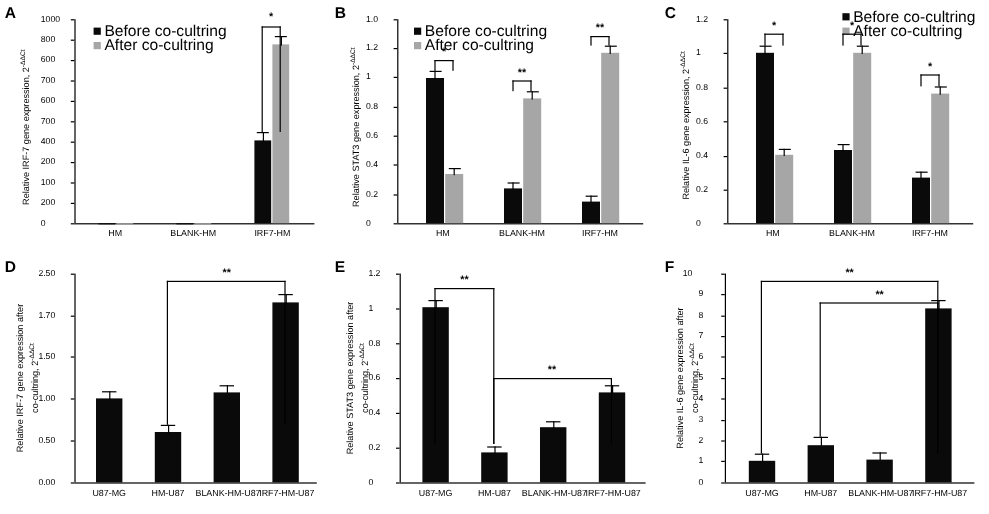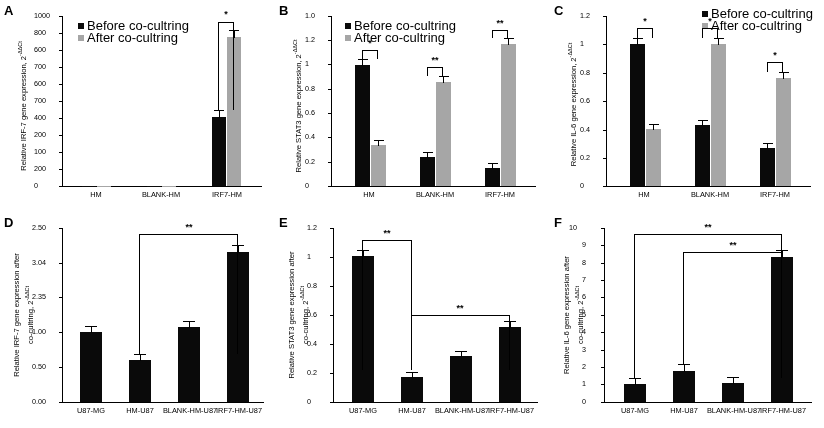--- a/index.html
+++ b/index.html
@@ -213,23 +213,23 @@
 
   <div class="panel" style="left:0;top:212px;width:275px;height:216px;">
     <div class="plabel" style="left:4px;top:4px;">D</div>
     <div class="ylab" style="left:12px;top:198px;width:190px;line-height:10px;">Relative IRF-7 gene expression after<br>co-cultring, 2<sup style="font-size:5.5px">-ΔΔCt</sup></div>
 
     <div class="axisline" style="left:62px;top:16px;width:1px;height:174px;"></div>
     <div class="axisline" style="left:62px;top:190px;width:202px;height:1px;"></div>
 
     <div class="tick" style="left:32px;top:12px;width:26px;">2.50</div>
     <div class="tickmark" style="left:59px;top:16px;"></div>
-    <div class="tick" style="left:32px;top:47px;width:26px;">3.04</div>
+    <div class="tick" style="left:32px;top:47px;width:26px;">1.70</div>
     <div class="tickmark" style="left:59px;top:51px;"></div>
-    <div class="tick" style="left:32px;top:81px;width:26px;">2.35</div>
+    <div class="tick" style="left:32px;top:81px;width:26px;">1.50</div>
     <div class="tickmark" style="left:59px;top:85px;"></div>
     <div class="tick" style="left:32px;top:116px;width:26px;">1.00</div>
     <div class="tickmark" style="left:59px;top:120px;"></div>
     <div class="tick" style="left:32px;top:151px;width:26px;">0.50</div>
     <div class="tickmark" style="left:59px;top:155px;"></div>
     <div class="tick" style="left:32px;top:186px;width:26px;">0.00</div>
     <div class="tickmark" style="left:59px;top:190px;"></div>
 
     <div class="bar before" style="left:80px;top:120px;width:22px;height:70px;"></div>
     <div class="err" style="left:90.5px;top:114px;height:7px;"></div>

